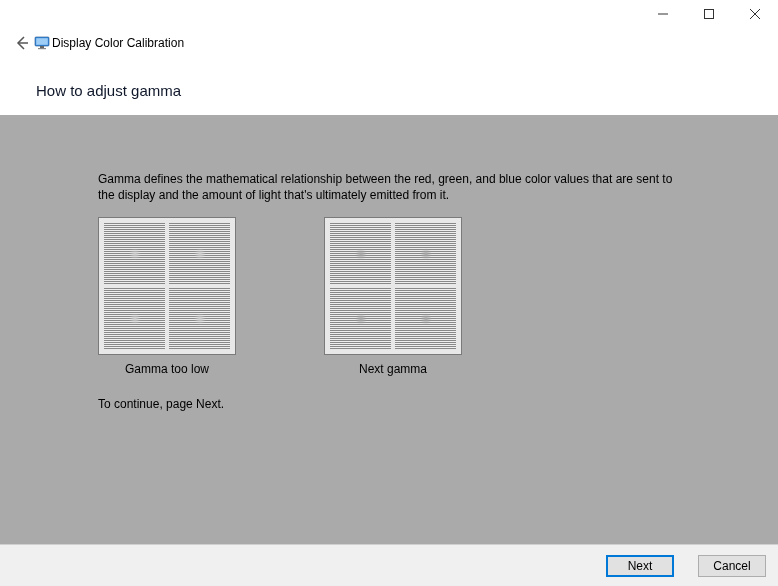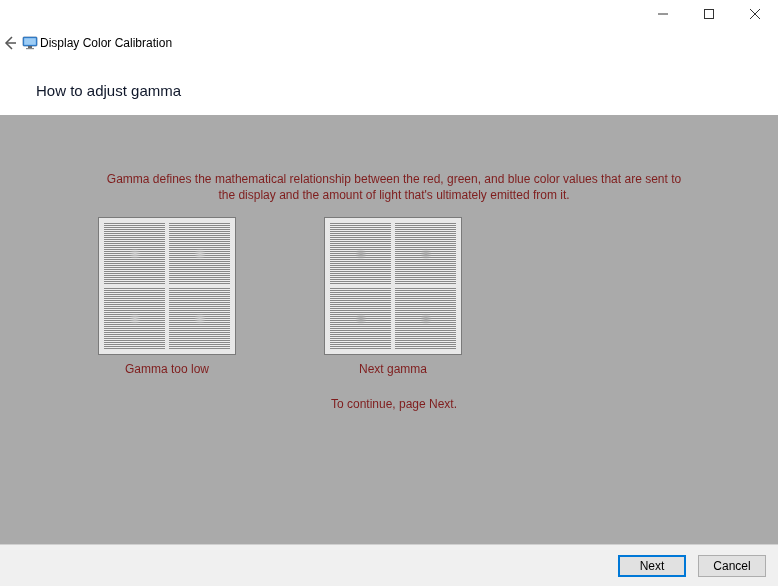--- a/index.html
+++ b/index.html
@@ -29,20 +29,21 @@
     justify-content: center;
     color: #555;
   }
   .winbtn svg { display: block; }
 
   
   .header {
     display: flex;
     align-items: center;
     height: 30px;
+    padding-left: 12px;
     gap: 2px;
   }
   .back-arrow {
     width: 20px;
     height: 20px;
     display: flex;
     align-items: center;
     justify-content: center;
     color: #666;
   }
@@ -62,24 +63,23 @@
     color: #0f172a;
     font-weight: 400;
   }
 
   
   .content-panel {
     background: #aaa;
     width: 100%;
     height: 445px;
     padding: 56px 88px 0 98px;
-    color: #7f1d1d;
+    color: #000000;
     font-size: 12px;
     line-height: 1.35;
-    text-align: center;
   }
   .content-panel p { margin-bottom: 14px; }
 
   .samples {
     display: flex;
     gap: 88px;
     margin-top: 6px;
     margin-bottom: 18px;
   }
   .sample {
@@ -126,21 +126,21 @@
     bottom: 0;
     left: 0;
     right: 0;
     height: 42px;
     background: #f0f0f0;
     border-top: 1px solid #d0d0d0;
     display: flex;
     justify-content: flex-end;
     align-items: center;
     padding-right: 12px;
-    gap: 12px;
+    gap: 24px;
   }
   .btn {
     min-width: 68px;
     height: 22px;
     font-size: 12px;
     font-family: inherit;
     background: #e1e1e1;
     border: 1px solid #adadad;
     padding: 0 10px;
     cursor: pointer;

